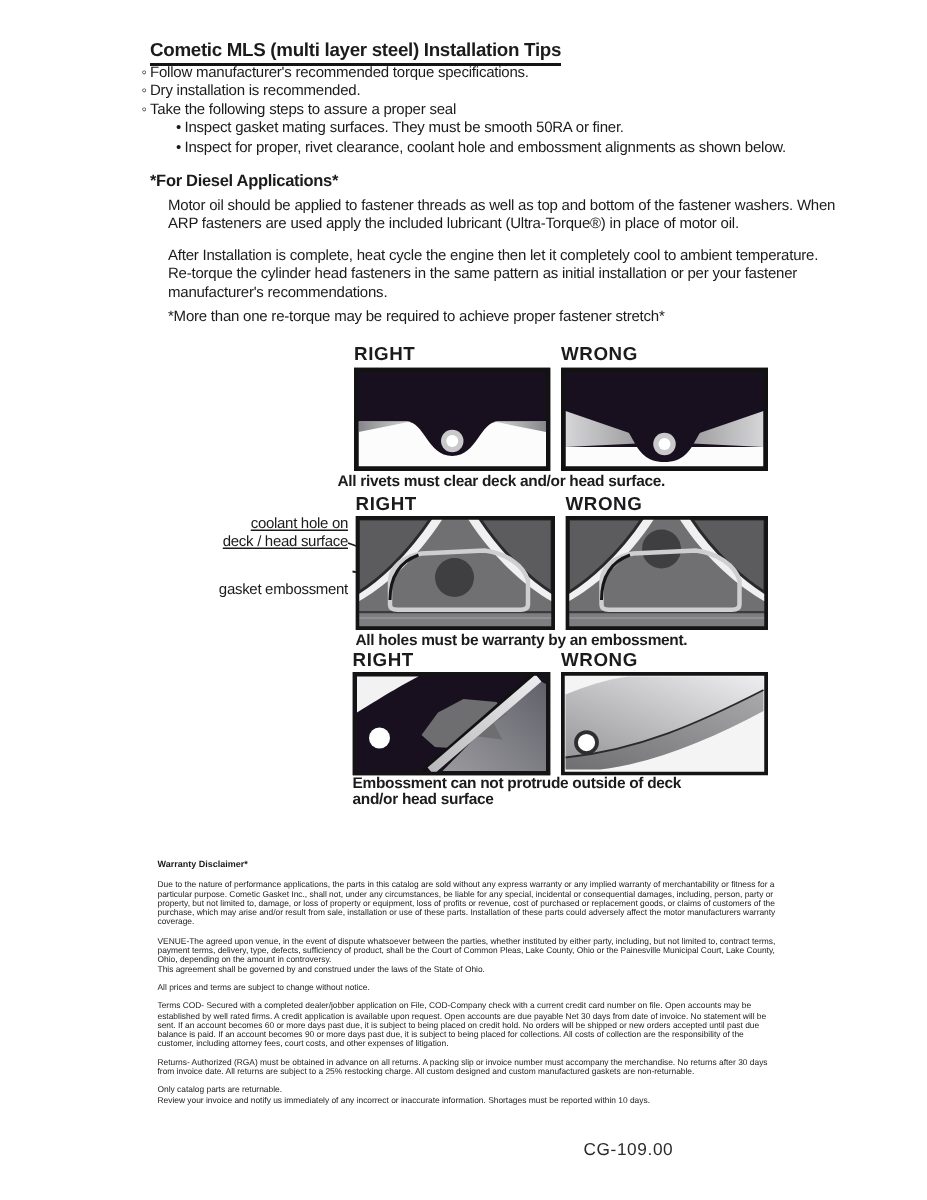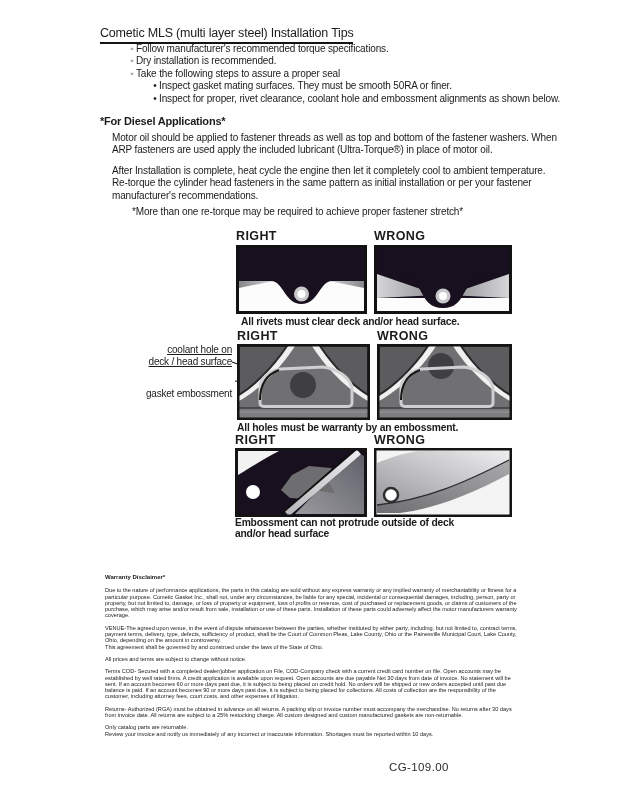--- a/index.html
+++ b/index.html
@@ -3,32 +3,32 @@
 <meta charset="utf-8">
 <style>
   html,body{margin:0;padding:0;background:#e9e9e9;}
   .page{
     position:relative;width:618px;height:800px;background:#ffffff;
     font-family:"Liberation Sans","DejaVu Sans",sans-serif;color:#1b1b1d;
     overflow:hidden;margin:0 auto;
   }
   .abs{position:absolute;}
   .title{
-    left:100px;top:18px;font-size:12.5px;font-weight:normal;letter-spacing:-0.2px;
+    left:100px;top:18px;font-size:12.5px;font-weight:bold;letter-spacing:-0.2px;
     border-bottom:2px solid #141414;padding-bottom:2px;display:inline-block;
   }
   .tips{left:92px;top:43px;width:460px;font-size:10px;line-height:12.4px;letter-spacing:-0.15px;}
-  .tip{white-space:nowrap;margin-left:36px;}
+  .tip{white-space:nowrap;}
   .tip .bullet{display:inline-block;width:8px;text-align:center;}
   .tip.lvl2{padding-left:23px;}
   .h-diesel{left:100px;top:115px;font-size:11px;font-weight:bold;letter-spacing:-0.2px;}
   .para{left:112px;width:447px;font-size:10px;line-height:12.4px;letter-spacing:-0.15px;}
   .p1{top:132px;}
   .p2{top:165px;}
-  .p3{top:206px;margin-left:20px;}
+  .p3{top:206px;}
   .fig-h{font-size:12.5px;font-weight:bold;text-align:left;letter-spacing:0.4px;}
   .cap{font-size:10.3px;font-weight:bold;letter-spacing:-0.2px;white-space:pre-line;}
   .fig-label{font-size:10px;line-height:11.5px;text-align:right;white-space:pre-line;letter-spacing:-0.2px;}
   .figbox svg{display:block;}
   .warranty{left:105px;top:574px;width:412px;font-size:5.6px;line-height:6.3px;letter-spacing:0;}
   .warranty .w-head{font-size:6px;font-weight:bold;margin-bottom:7px;}
   .warranty p{margin:0 0 6px 0;white-space:pre-line;}
   .doc-code{left:389px;top:761px;font-size:11.5px;letter-spacing:0.4px;color:#2a2a2c;}
 </style>
 </head>
@@ -90,21 +90,21 @@
       <rect x="0" y="0" width="138" height="69" fill="#18101f"></rect>
       <path d="M3,29 L64,50 L3,53 Z" fill="url(#gbL)"></path>
       <path d="M135,29 L74,50 L135,53 Z" fill="url(#gbR)"></path>
       <rect x="3" y="53" width="132" height="13" fill="#fcfcfc"></rect>
       <path d="M28,3 L28,31 C52,35 44,63 69,63 C94,63 86,35 110,31 L110,3 Z" fill="#18101f"></path>
       <circle cx="69" cy="51" r="7.5" fill="#c9c9cb"></circle>
       <circle cx="69" cy="51" r="4" fill="#ffffff"></circle>
       <rect x="1.5" y="1.5" width="135" height="66" fill="none" stroke="#121212" stroke-width="3"></rect>
     </svg>
   </div>
-  <div class="abs cap" style="left:241px;top:316px;">All rivets must clear deck and/or head surface.</div>
+  <div class="abs cap" style="left:225px;top:316px;">All rivets must clear deck and/or head surface.</div>
 
   <div class="abs fig-h" style="left:237px;top:329px;width:133px;">RIGHT</div>
   <div class="abs fig-h" style="left:377px;top:329px;width:135px;">WRONG</div>
 
   <div class="abs fig-label" style="left:105px;top:344px;width:127px;text-decoration:underline;">coolant hole on
 deck / head surface</div>
   <div class="abs fig-label" style="left:105px;top:388px;width:127px;">gasket embossment</div>
   <svg class="abs" style="left:228px;top:355px;" width="80" height="38">
     <line x1="4" y1="7" x2="70" y2="31" stroke="#1c1c1c" stroke-width="1.2"></line>
     <line x1="7" y1="26" x2="36" y2="31" stroke="#1c1c1c" stroke-width="1.2"></line>

